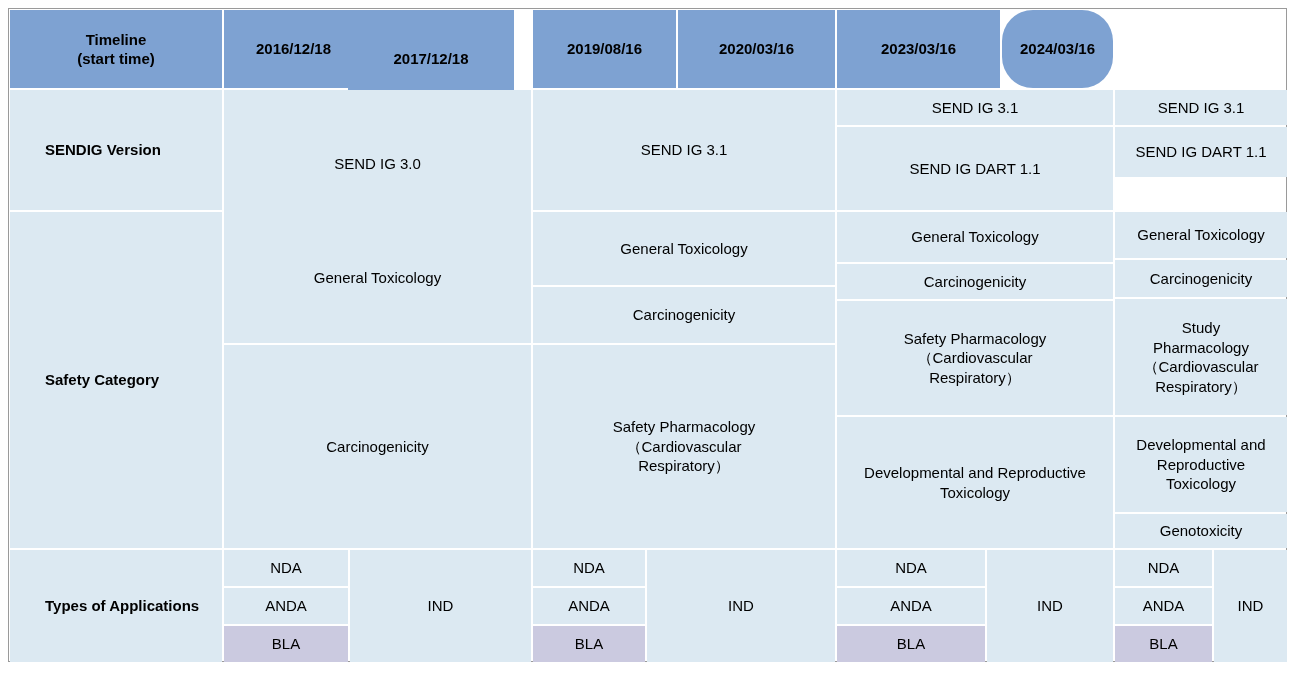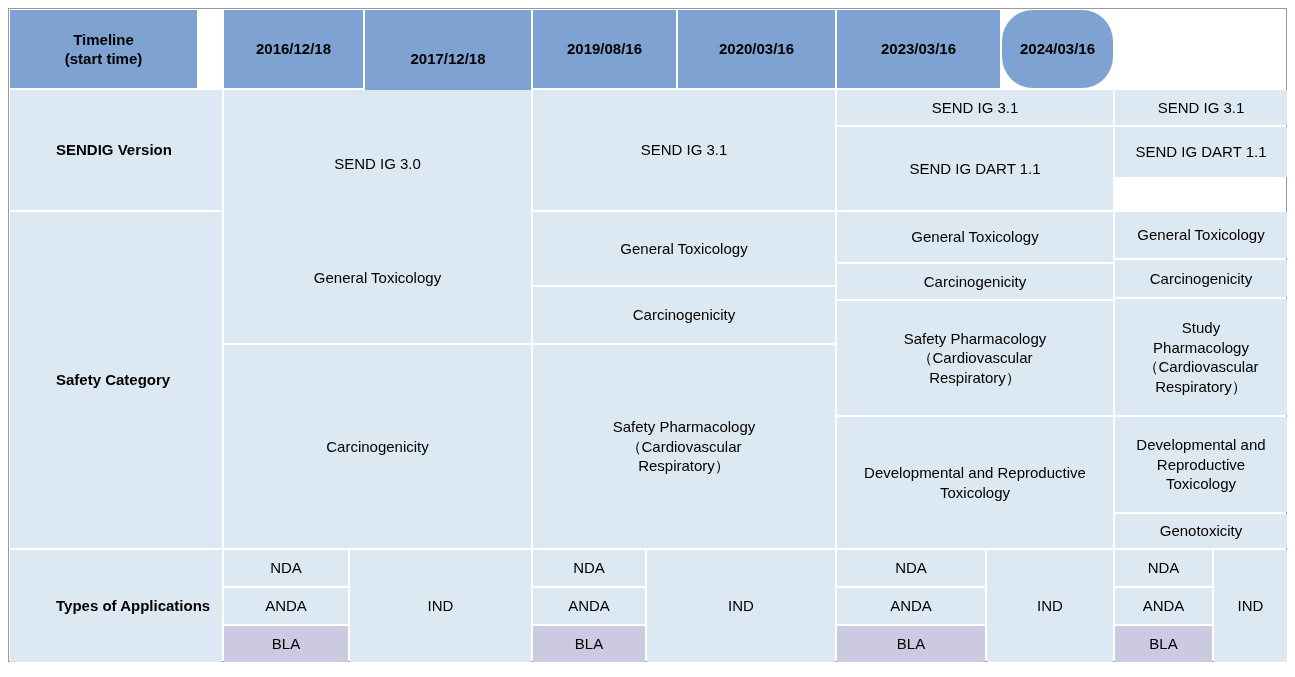--- a/index.html
+++ b/index.html
@@ -28,36 +28,36 @@
     padding:2px;
   }
   .hdr{
     background:var(--header-bg,#7EA2D2);
     font-weight:bold;
   }
   .rowlabel{
     font-weight:bold;
     justify-content:flex-start;
     text-align:left;
-    padding-left:46px;
+    padding-left:35px;
   }
   .bla{
     background:var(--bla-bg,#CBCAE0);
   }
 </style>
 </head>
 <body>
 
 <div id="screen">
   <div id="table-wrap">
 
-    <div class="cell hdr" style="left:1px;top:1px;width:187px;height:78px;">Timeline
+    <div class="cell hdr" style="left:1px;top:1px;width:212px;height:78px;">Timeline
 (start time)</div>
     <div class="cell hdr" style="left:215px;top:1px;width:139px;height:78px;">2016/12/18</div>
-    <div class="cell hdr" style="left:356px;top:1px;width:166px;height:97px;">2017/12/18</div>
+    <div class="cell hdr" style="left:339px;top:1px;width:166px;height:97px;">2017/12/18</div>
     <div class="cell hdr" style="left:524px;top:1px;width:143px;height:78px;">2019/08/16</div>
     <div class="cell hdr" style="left:669px;top:1px;width:157px;height:78px;">2020/03/16</div>
     <div class="cell hdr" style="left:828px;top:1px;width:163px;height:78px;">2023/03/16</div>
     <div class="cell hdr" style="left:993px;top:1px;width:111px;height:78px;border-radius:31px;">2024/03/16</div>
 
     <div class="cell rowlabel" style="left:1px;top:81px;width:212px;height:120px;">SENDIG Version</div>
     <div class="cell" style="left:215px;top:81px;width:307px;height:147px;">SEND IG 3.0</div>
     <div class="cell" style="left:524px;top:81px;width:302px;height:120px;">SEND IG 3.1</div>
     <div class="cell" style="left:828px;top:81px;width:276px;height:35px;">SEND IG 3.1</div>
     <div class="cell" style="left:828px;top:118px;width:276px;height:83px;">SEND IG DART 1.1</div>

